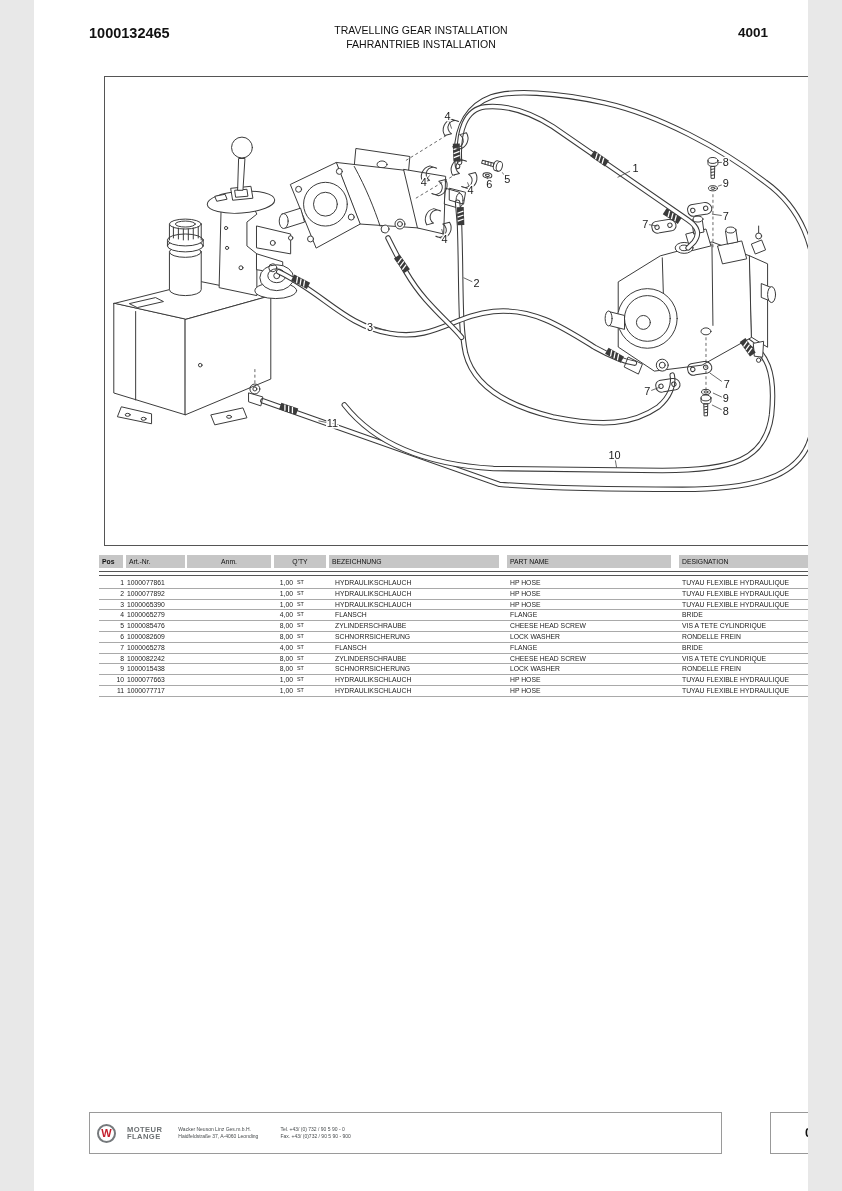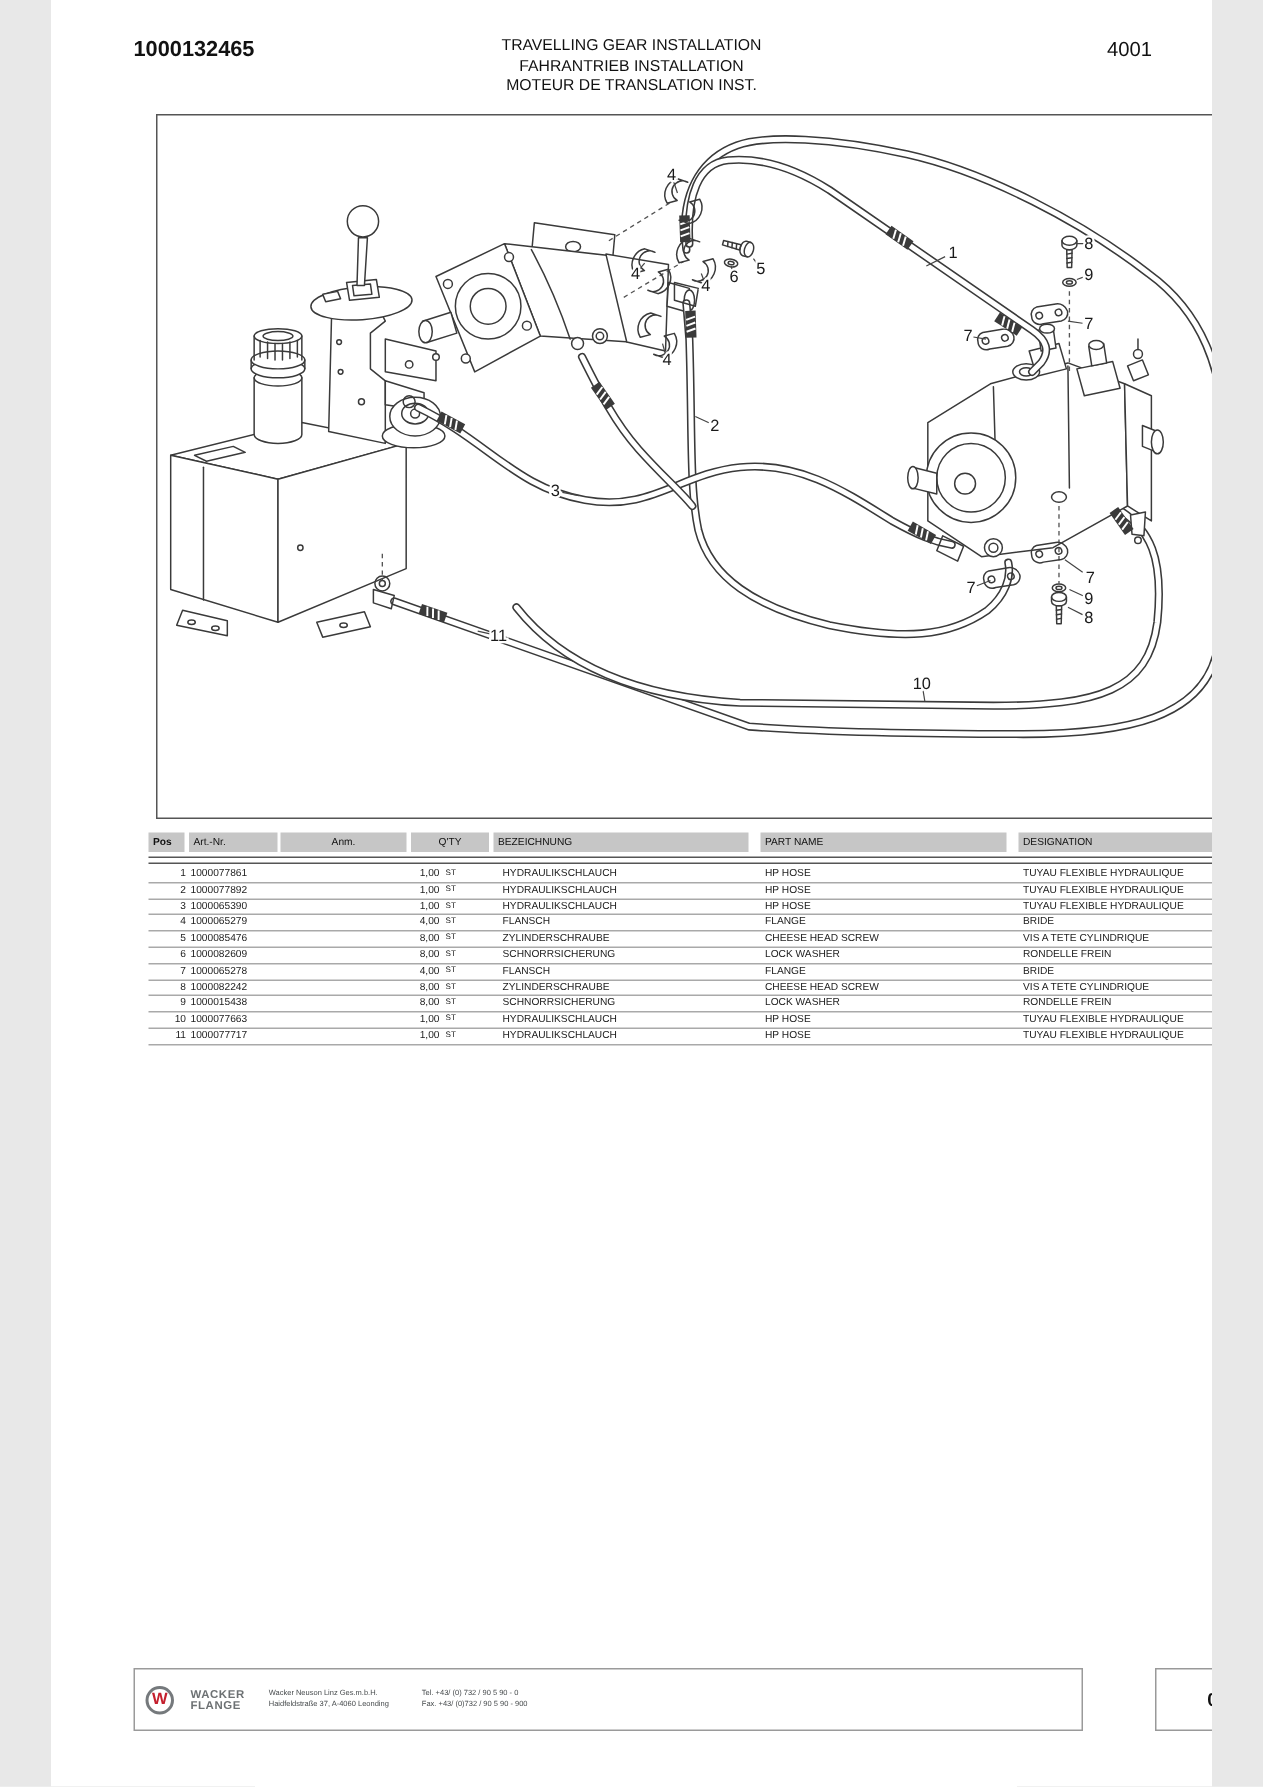--- a/index.html
+++ b/index.html
@@ -1,20 +1,20 @@
 <!DOCTYPE html>
 <html><head>
 <meta charset="utf-8">
 <style>
   html,body{margin:0;padding:0;background:#e8e8e8;}
   .page{position:relative;width:774px;height:1191px;background:#fff;margin:0 auto;
         font-family:"Liberation Sans",sans-serif;color:#111;overflow:hidden;}
   
   .doc-number{position:absolute;left:55px;top:25px;font-size:14.5px;font-weight:bold;}
-  .page-code{position:absolute;right:40px;top:25px;font-size:13.5px;font-weight:normal;}
+  .page-code{position:absolute;right:40px;top:25px;font-size:13.5px;font-weight:bold;}
   .titles{position:absolute;left:0;top:24px;width:100%;text-align:center;
           font-size:10.5px;line-height:13.5px;}
   
   .diagram{position:absolute;left:70px;top:76px;width:734px;height:470px;
            border:1.2px solid #555;box-sizing:border-box;background:#fff;}
   .diagram svg{display:block;}
   .art{stroke:#3a3a3a;fill:none;stroke-width:1;stroke-linejoin:round;stroke-linecap:round;}
   .hose-o{stroke:#3a3a3a;stroke-width:5.5;fill:none;stroke-linecap:round;}
   .hose-i{stroke:#fff;stroke-width:3.4;fill:none;stroke-linecap:round;}
   .dash{stroke:#555;stroke-width:0.9;stroke-dasharray:3 2.6;fill:none;}
@@ -62,21 +62,20 @@
 </head>
 <body>
 
 <div class="page">
 
   <div class="doc-number">1000132465</div>
   <div class="page-code">4001</div>
   <div class="titles">
     <div>TRAVELLING GEAR INSTALLATION</div>
     <div>FAHRANTRIEB INSTALLATION</div>
-    <div>MOTEUR DE TRANSLATION INST.</div>
   </div>
 
   <div class="diagram">
     <svg width="731" height="467" viewBox="0 0 734 470">
       <defs>
         <g id="clamp">
             <path class="art" fill="#fff" d="M-8,7 A11,11 0 0 1 3,-7 L9,-3 A7,7 0 0 0 -1,7 Z"></path>
           </g>
         <g id="flange7">
           <path class="art" fill="#fff" d="M-12,-3 A5,5 0 0 1 -7,-8 L6,-6 A7,7 0 0 1 12,1 A5.5,5.5 0 0 1 6,6 L-6,4 A5.5,5.5 0 0 1 -12,-3 Z"></path>
@@ -449,21 +448,21 @@
           <span class="r-bez">HYDRAULIKSCHLAUCH</span>
           <span class="r-part">HP HOSE</span>
           <span class="r-desig">TUYAU FLEXIBLE HYDRAULIQUE</span>
         </div>
       </div>
   </div>
 
   <div class="footer-box">
     <div class="logo-circle">W</div>
     <div class="brand">
-      <div>WACKER</div>
+      <div>MOTEUR</div>
       <div>FLANGE</div>
     </div>
     <div class="addr-col">
       <div>Wacker Neuson Linz  Ges.m.b.H.</div>
       <div>Haidfeldstraße 37, A-4060 Leonding</div>
     </div>
     <div class="tel-col">
       <div>Tel. +43/ (0) 732 / 90 5 90 - 0</div>
       <div>Fax. +43/ (0)732 / 90 5 90 - 900</div>
     </div>

